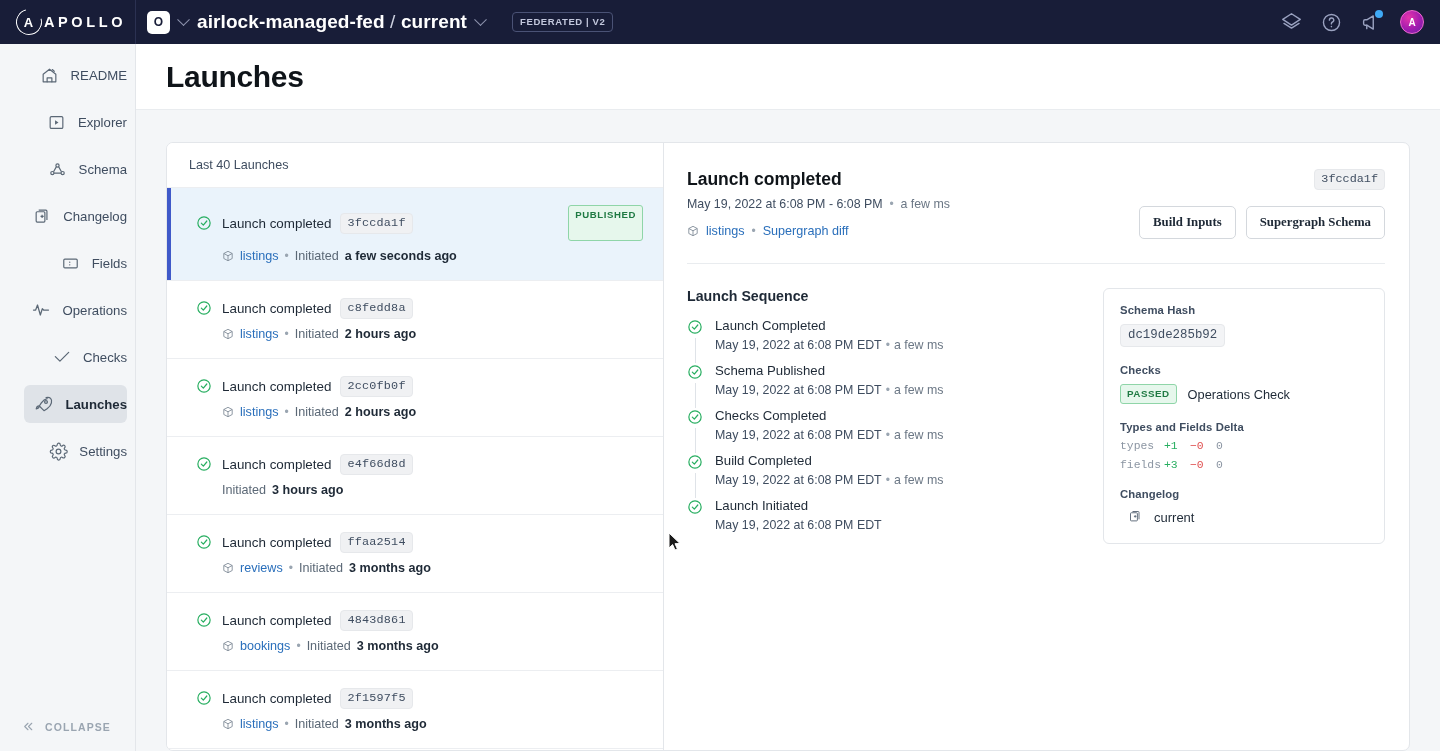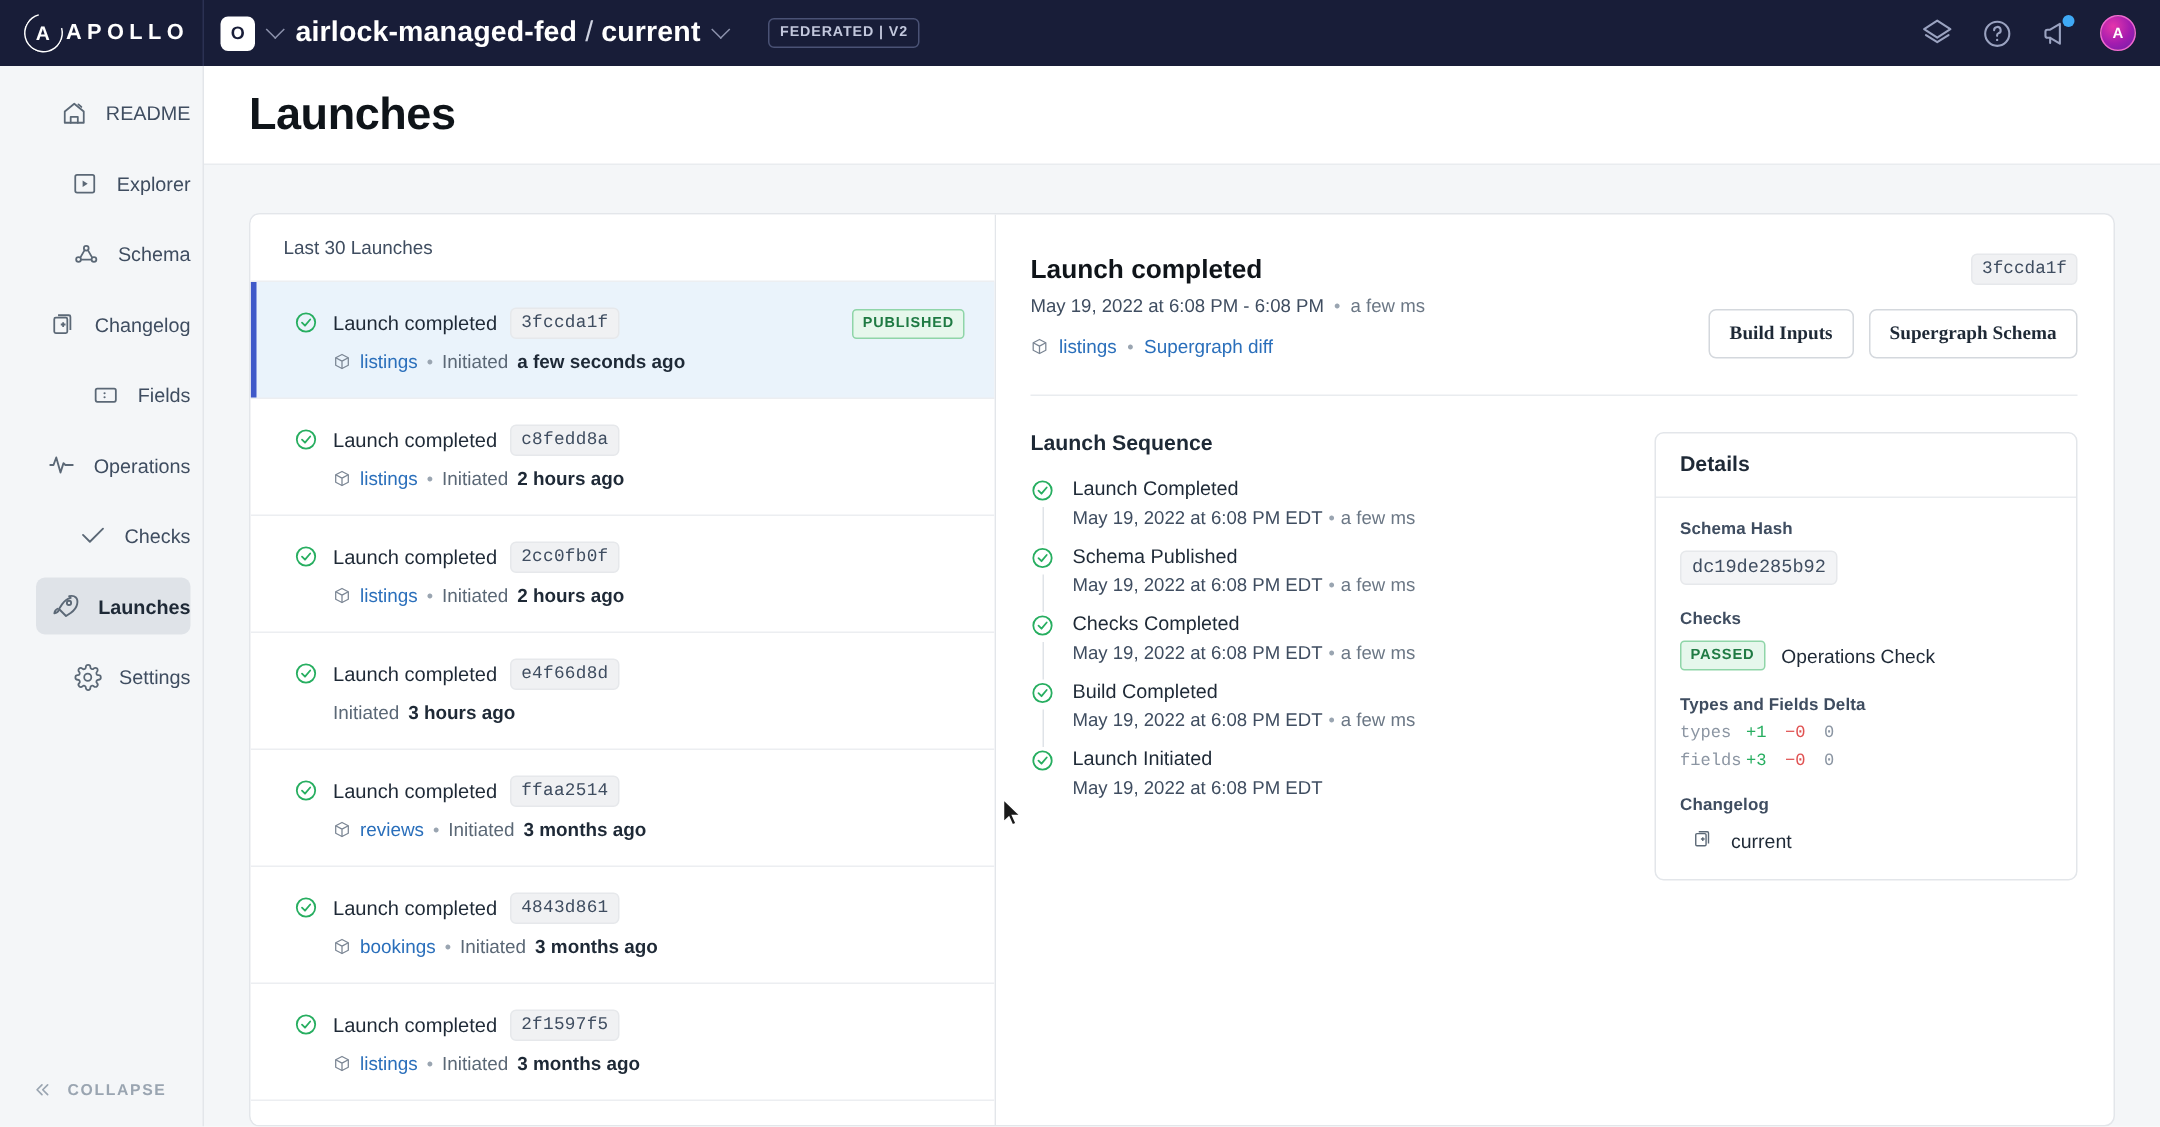--- a/index.html
+++ b/index.html
@@ -154,21 +154,21 @@
     font-size: 11.8px; color: #3f4d60;
     background: #f0f1f3; border: 1px solid #e6e8eb;
     border-radius: 4px; padding: 2px 6px 3px;
     letter-spacing: .2px;
   }
   .badge-published {
     margin-left: auto;
     background: #e6f7ec; border: 1px solid #8fd5a8;
     color: #1f7a43; font-size: 9.6px; font-weight: 700;
     letter-spacing: .6px; border-radius: 3px;
-    padding: 3px 6px 4px;
+    padding: 3px 6px 20px;
   }
   .lr-sub {
     display: flex; align-items: center; gap: 6px;
     margin-top: 8px; padding-left: 26px;
     font-size: 12.6px; color: #5b6876;
   }
   .cube-icon { width: 12px; height: 12px; color: #7b8694; flex: 0 0 12px; }
   .link { color: #2a6fbb; cursor: pointer; }
   .dot-sep { color: #9aa5b1; font-size: 12px; }
   .muted { color: #5b6876; }
@@ -424,21 +424,21 @@
 
     <div class="main">
       <div class="page-head">
         <div class="page-title">Launches</div>
       </div>
 
       <div class="content">
         <div class="card">
 
           <div class="list-pane">
-            <div class="list-head">Last 30 Launches</div>
+            <div class="list-head">Last 40 Launches</div>
             <div class="list-body" id="launch-list">
                 <div class="launch-row selected">
                   <div class="lr-top">
                     <span class="check-icon"><svg width="16" height="16" viewBox="0 0 24 24" fill="none" stroke="currentColor" stroke-width="1.8" stroke-linecap="round" stroke-linejoin="round">
                         <circle cx="12" cy="12" r="9.2"></circle>
                         <polyline points="8 12.2 11 15.2 16.2 9"></polyline>
                       </svg></span>
                     <span class="lr-title">Launch completed</span>
                     <span class="hash">3fccda1f</span>
                     <span class="badge-published">PUBLISHED</span>
@@ -645,21 +645,20 @@
                           <circle cx="12" cy="12" r="9.2"></circle>
                           <polyline points="8 12.2 11 15.2 16.2 9"></polyline>
                         </svg></span>
                       <div class="seq-label">Launch Initiated</div>
                       <div class="seq-meta"><span>May 19, 2022 at 6:08 PM EDT</span></div>
                     </div>
                   </div>
               </div>
 
               <div class="details-card">
-                <div class="dc-head">Details</div>
                 <div class="dc-body">
 
                   <div class="dc-label">Schema Hash</div>
                   <div class="dc-gap"></div>
                   <div class="schema-hash">dc19de285b92</div>
 
                   <div class="dc-gap-lg"></div>
                   <div class="dc-label">Checks</div>
                   <div class="dc-gap"></div>
                   <div class="check-row">

